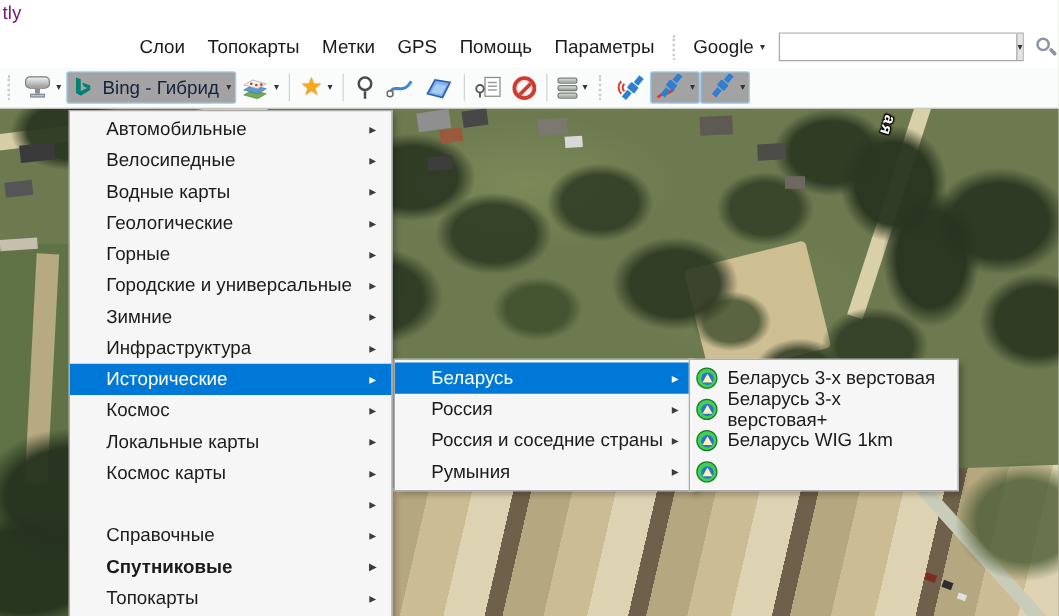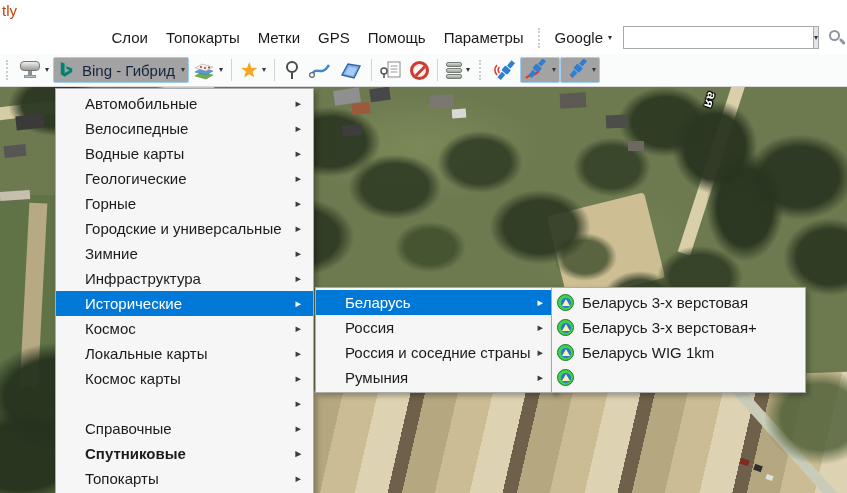--- a/index.html
+++ b/index.html
@@ -4,21 +4,21 @@
 <style>
   * { box-sizing: border-box; margin: 0; padding: 0; }
   html,body { width:847px; height:493px; }
   body {
     font-family: "Liberation Sans", sans-serif;
     background:#fff; position:relative; overflow:hidden;
     -webkit-font-smoothing: antialiased;
   }
   
   .titlebar { height:21px; display:flex; align-items:center; padding-left:2px;
-    font-size:15px; color:#c2410c; background:#fff; }
+    font-size:15px; color:#701a75; background:#fff; }
   
   .menubar { height:33px; display:flex; align-items:center; background:#fff;
     font-size:15px; color:#1a1a1a; padding-left:2px;justify-content:flex-end; }
   .mb-item { padding:5px 9px; cursor:default; }
   .gripper { width:4px; height:20px; border-left:2px dotted #c9ccd1; margin:0 5px; }
   .google-btn { display:flex; align-items:center; gap:5px; padding:5px 8px; }
   .dd-arrow { font-size:8px; color:#333; line-height:1; }
   .combo { width:196px; height:23px; border:1px solid #a6a9ad; background:#fff;
     display:flex; align-items:stretch; margin-left:3px; }
   .combo input { flex:1; border:none; outline:none; font-size:14px; padding:0 4px;
@@ -102,21 +102,21 @@
     radial-gradient(ellipse 70px 60px at 820px 330px, rgba(74,92,52,.8) 55%, transparent 80%); }
   .house { position:absolute; }
   .road-label { position:absolute; left:702px; top:6px; transform:rotate(107deg);
     font-size:13px; font-weight:bold; color:#fff; letter-spacing:1px;
     text-shadow:1px 1px 1px #000,-1px -1px 1px #000,1px -1px 1px #000,-1px 1px 1px #000; }
   
   .menu { position:absolute; background:#f6f6f6; border:1px solid #ababab;
     box-shadow:3px 3px 5px rgba(0,0,0,.28); padding:2px 0; }
   #layers-menu { left:55px; top:1px; width:259px; height:430px; z-index:10; }
   #region-menu { left:315px; top:200px; width:241px; z-index:11; }
-  #maps-menu { left:551px; top:200px; width:255px; z-index:12; }
+  #maps-menu { left:551px; top:200px; width:216px; z-index:12; }
   .mi { height:25px; display:flex; align-items:center; padding:0 12px 0 29px;
     font-size:15px; color:#1b1b1b; cursor:default; }
   .mi .arrow { margin-left:auto; font-size:11px; color:#3c3c3c; }
   .mi.sel { background:#0078d7; color:#fff; }
   .mi.sel .arrow { color:#fff; }
   .mi.bold { font-weight:bold; }
   #maps-menu .mi { padding:0 10px 0 5px; gap:8px; }
   .tile-icon { width:17px; height:17px; border-radius:50%; background:#3ed152;
     border:1px solid #1c7a28; position:relative; flex:none; }
   .tile-icon::before { content:""; position:absolute; left:2.5px; top:2.5px; width:10px; height:10px;

